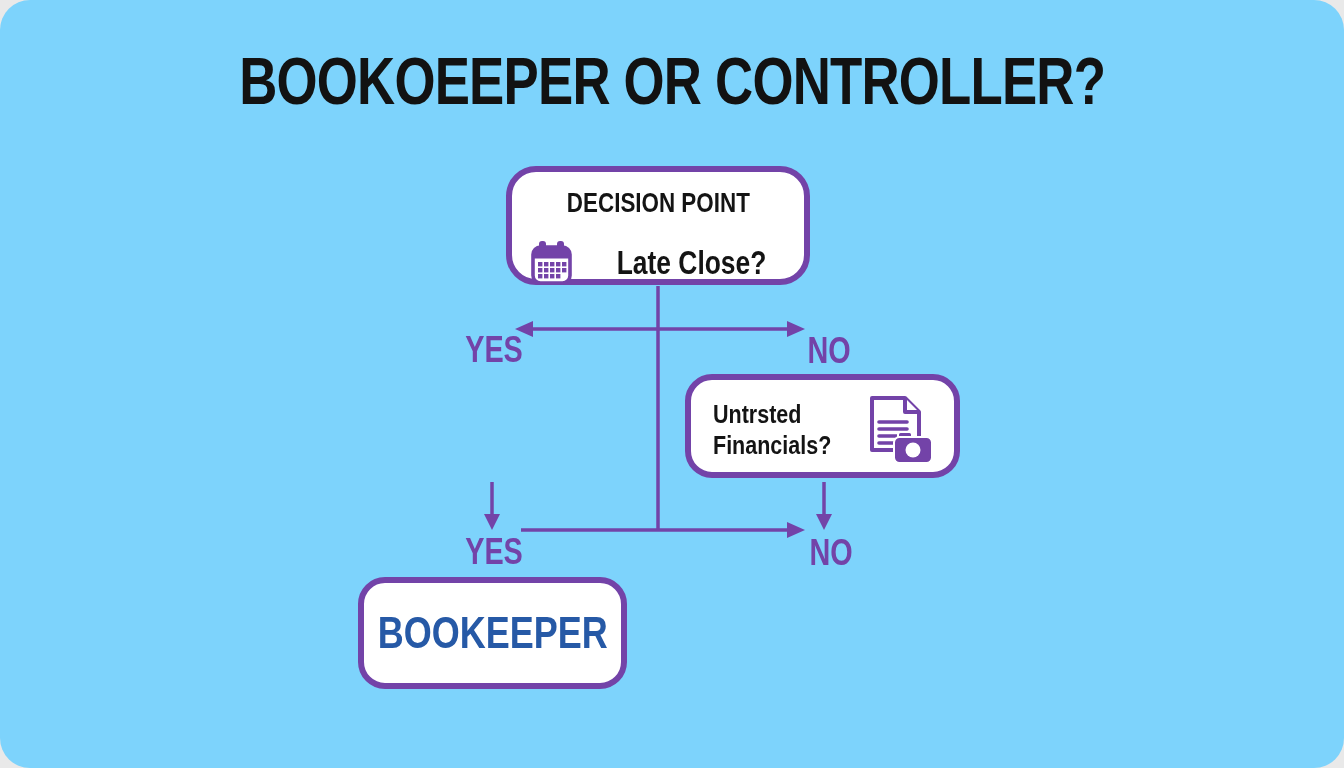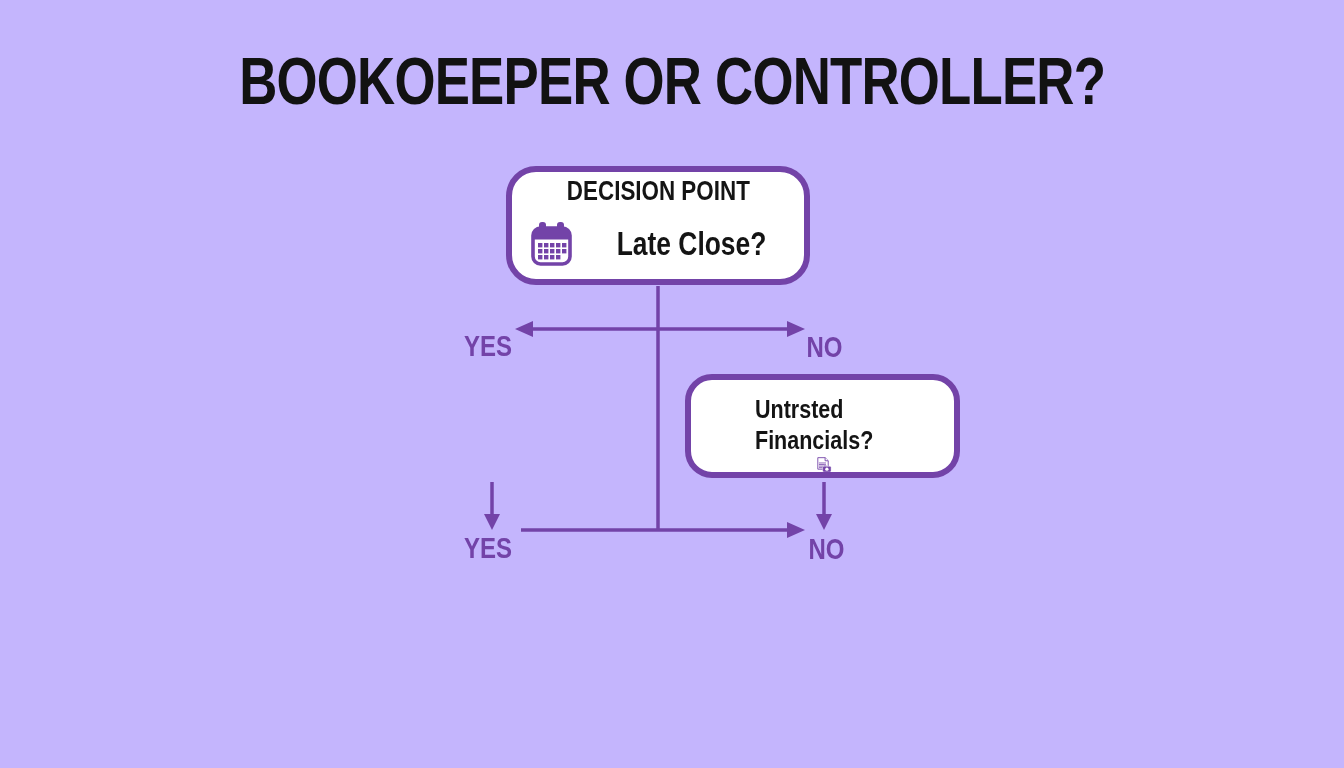--- a/index.html
+++ b/index.html
@@ -1,57 +1,58 @@
 <!DOCTYPE html>
 <html><head>
 <meta charset="utf-8">
 <style>
   html,body{margin:0;padding:0;background:#e9e9e9;}
   .canvas{
     position:relative;
     width:1344px;height:768px;
-    background:#c4b5fd;
+    background:#7dd3fc;
     overflow:hidden;
     font-family:"Liberation Sans", sans-serif;
+    border-radius:30px;
   }
   .cond{display:inline-block;transform:scaleX(0.80);white-space:nowrap;}
   .cond-l{display:inline-block;transform:scaleX(0.86);transform-origin:left center;white-space:nowrap;}
 
   .page-title{
     position:absolute;left:0;top:48px;width:1344px;
     text-align:center;font-weight:bold;font-size:66px;
     letter-spacing:-1px;color:#121212;line-height:1.0;
   }
 
   .connectors{position:absolute;left:0;top:0;}
 
   .box{
     position:absolute;box-sizing:border-box;
     background:#ffffff;border:6px solid #7343a8;border-radius:27px;
   }
   .box-decision{left:506px;top:166px;width:304px;height:119px;border-radius:30px;}
   .decision-heading{
-    margin-top:3px;text-align:center;
+    margin-top:15px;text-align:center;
     font-weight:bold;font-size:28px;color:#141414;
   }
   .q-row{
-    margin-top:15px;display:flex;align-items:center;justify-content:center;gap:26px;
+    margin-top:22px;display:flex;align-items:center;justify-content:center;gap:26px;
   }
   .q-row .q-text{font-weight:bold;font-size:33px;color:#141414;}
 
   .box-mid-left{left:354px;top:374px;width:274px;height:104px;display:flex;align-items:center;justify-content:center;}
-  .box-mid-right{left:685px;top:374px;width:275px;height:104px;display:flex;align-items:center;justify-content:space-between;padding:14px 20px 0 22px;flex-direction:column;}
+  .box-mid-right{left:685px;top:374px;width:275px;height:104px;display:flex;align-items:center;justify-content:space-between;padding:8px 20px 0 22px;}
   .box-bottom-left{left:358px;top:577px;width:269px;height:112px;display:flex;align-items:center;justify-content:center;}
   .box-bottom-right{left:690px;top:577px;width:262px;height:112px;display:flex;align-items:center;justify-content:center;}
 
   .blue-label{font-weight:bold;font-size:45px;color:#2659a6;}
   .untrsted-text{font-weight:bold;font-size:25px;color:#141414;line-height:1.25;}
 
   .branch-label{
-    position:absolute;font-weight:bold;font-size:30px;color:#7343a8;
+    position:absolute;font-weight:bold;font-size:36px;color:#7343a8;
     text-align:left;
   }
   .lbl-yes1{left:458px;top:329px;width:60px;}
   .lbl-no1{left:802px;top:330px;width:54px;}
   .lbl-yes2{left:458px;top:531px;width:60px;}
   .lbl-no2{left:804px;top:532px;width:54px;}
 </style>
 </head>
 <body>
 
@@ -127,14 +128,17 @@
         <rect x="32" y="37" width="14" height="9" rx="2.5" fill="#7343a8" stroke="#ffffff" stroke-width="2"></rect>
         <rect x="28" y="42" width="38" height="26" rx="5.5" fill="#7343a8" stroke="#ffffff" stroke-width="2"></rect>
         <circle cx="47" cy="55" r="7.5" fill="#ffffff"></circle>
       </g>
     </svg>
   </div>
 
   <div class="branch-label lbl-yes2"><span class="cond">YES</span></div>
   <div class="branch-label lbl-no2"><span class="cond">NO</span></div>
 
+  <div class="box box-bottom-left">
+    <span class="blue-label"><span class="cond">BOOKEEPER</span></span>
+  </div>
 
 </div>
 
 </body></html>

